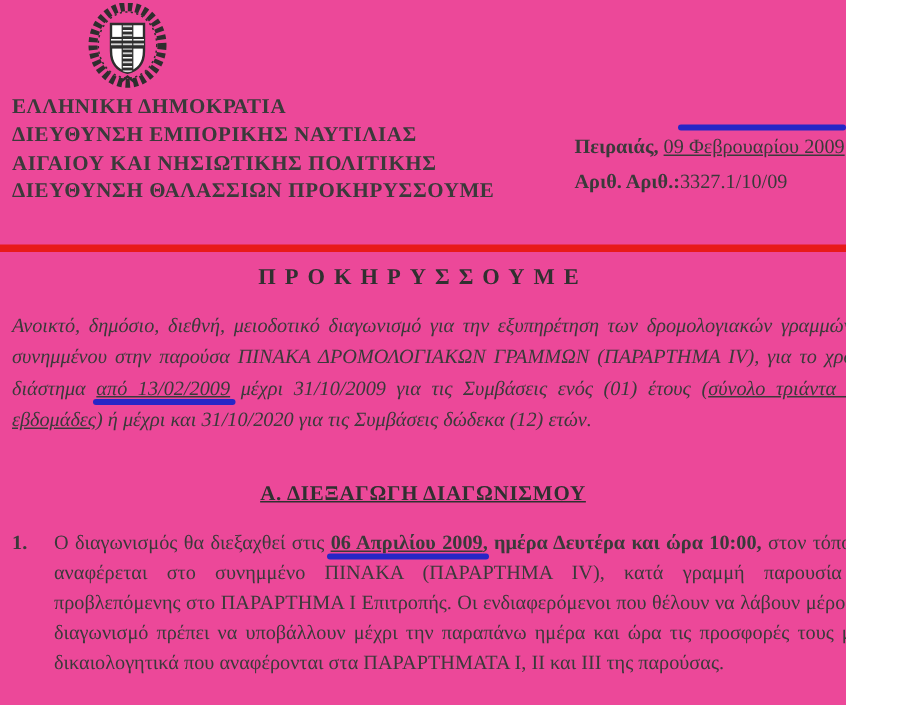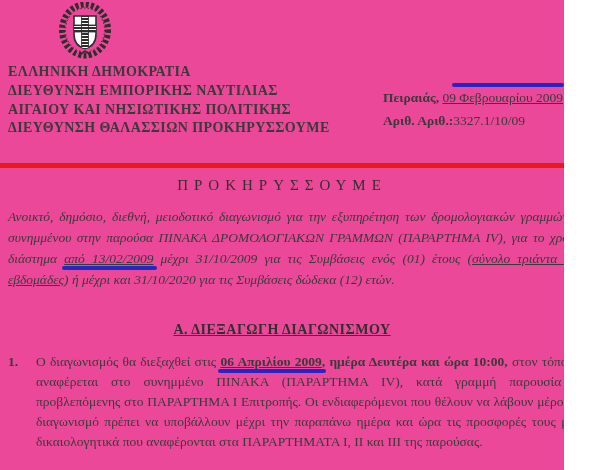--- a/index.html
+++ b/index.html
@@ -35,21 +35,21 @@
     background: var(--blue-marker, #2828c8); border-radius: 2px;
   }
 
   .red-rule {
     position: absolute; left: 0; right: 0; top: 163px; height: 5px;
     background: var(--red-line, #e81a1a);
   }
 
   .doc-title {
     position: absolute; left: 0; right: 0; top: 177px;
-    text-align: center; font-weight: normal; font-size: 15px;
+    text-align: center; font-weight: bold; font-size: 15px;
     letter-spacing: 6px; color: #303030;
   }
 
   .para1 {
     position: absolute; left: 8px; width: 584px; top: 206px;
     font-size: 13.5px; line-height: 21px; text-align: justify; font-style: italic;
   }
 
   .section-heading {
     position: absolute; left: 0; right: 0; top: 322px;

